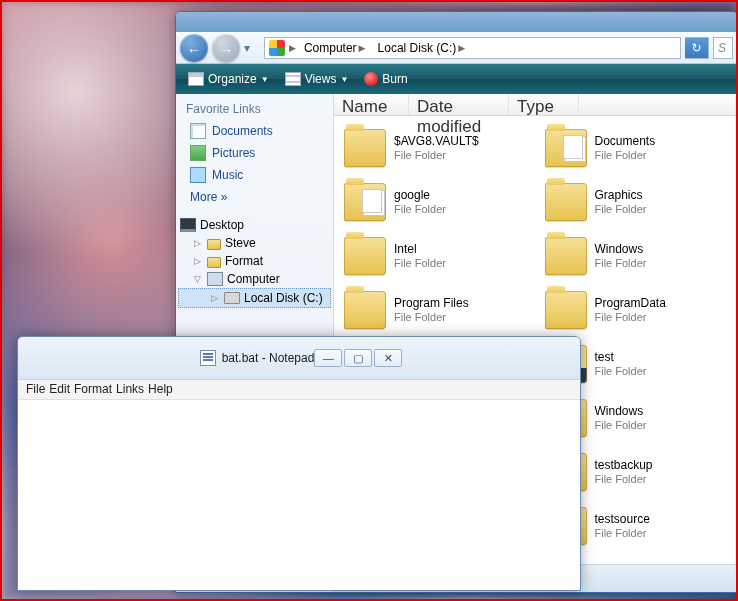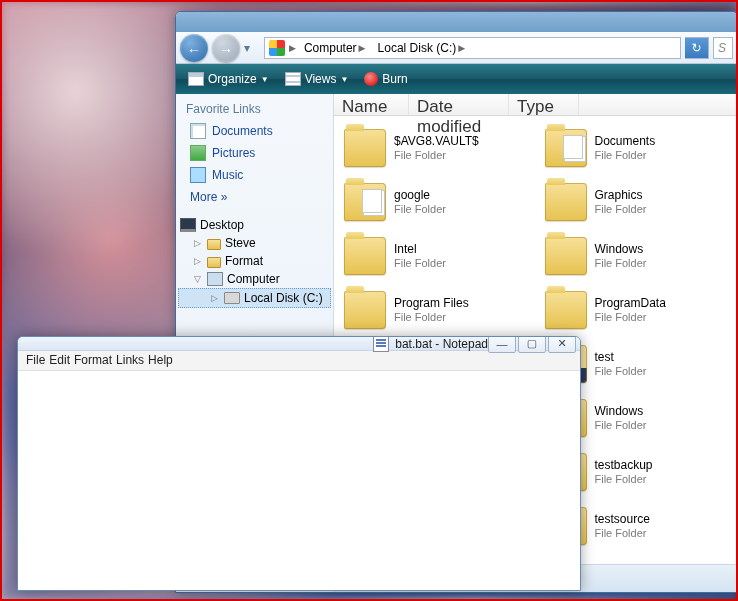--- a/index.html
+++ b/index.html
@@ -166,23 +166,23 @@
     position:absolute;
     left: 15px; top: 334px;
     width: 564px; height: 255px;
     background:#fff;
     border:1px solid #6a8ab0;
     border-radius: 6px 6px 0 0;
     box-shadow: 0 0 14px rgba(0,0,0,.35);
     overflow:hidden;
   }
   .np-titlebar {
-    height: 14px;
+    height: 43px;
     background: linear-gradient(#eef4fb, #dbe7f4);
-    display:flex; align-items:center; justify-content:flex-end;
+    display:flex; align-items:center; justify-content:center;
     padding: 0 4px 0 8px;
     border-bottom:1px solid #c8d4e2;
   }
   .np-title-left { display:flex; align-items:center; gap:6px; color:#1a1a1a; }
   .np-icon {
     width:16px;height:16px;background:#fff;border:1px solid #88a;position:relative;
   }
   .np-icon::after{content:"";position:absolute;left:2px;top:2px;right:2px;height:2px;background:#5a7ac0;box-shadow:0 3px 0 #5a7ac0,0 6px 0 #5a7ac0;}
   .np-controls { display:flex; gap:2px; }
   .np-ctrl {

